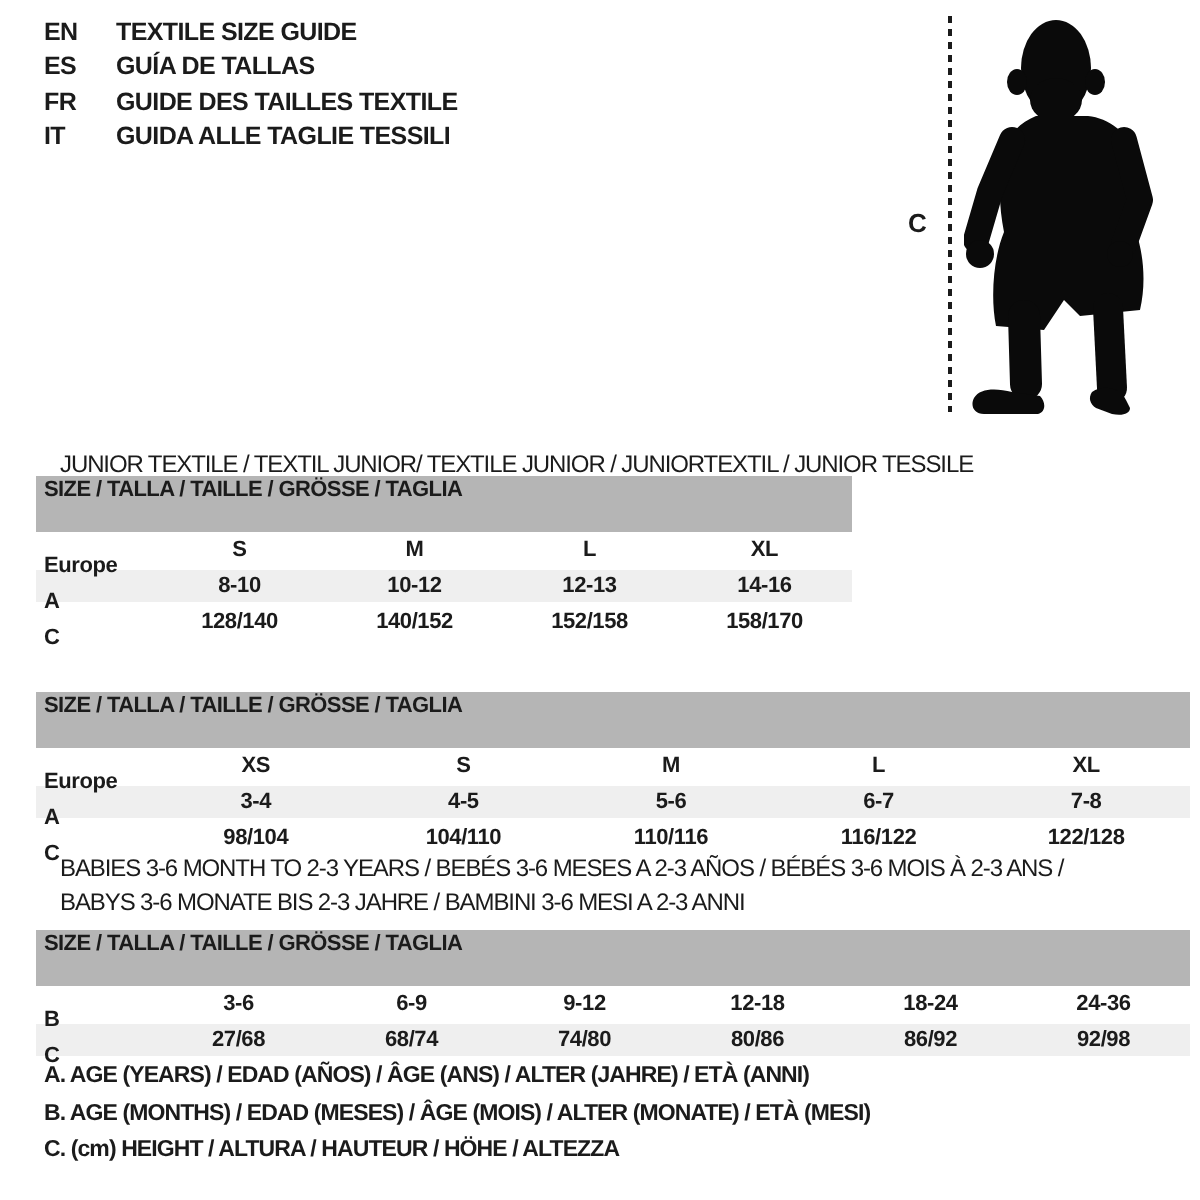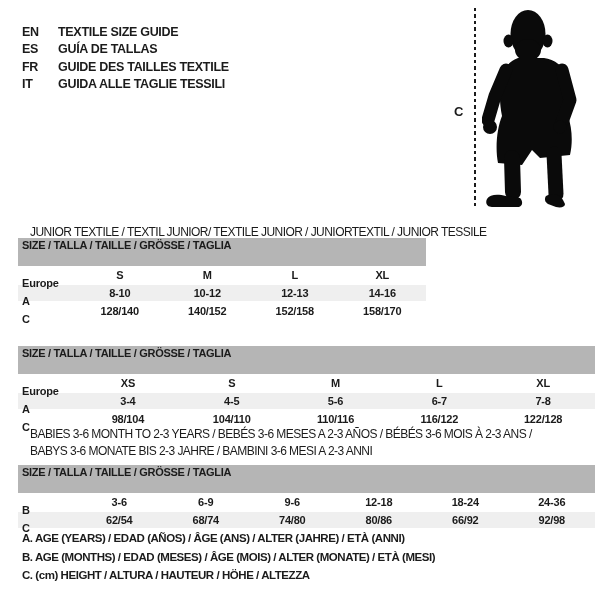--- a/index.html
+++ b/index.html
@@ -10,21 +10,21 @@
   html,body{margin:0;padding:0;}
   body{
     width:600px;height:600px;background:#ffffff;
     font-family:"Liberation Sans", sans-serif;
     color:var(--ink);
     position:relative;overflow:hidden;
   }
   .page{position:absolute;inset:0;}
 
   
-  .lang-list{position:absolute;left:22px;top:23px;}
+  .lang-list{position:absolute;left:22px;top:7px;}
   .lang-row{display:flex;height:17.5px;align-items:center;
     font-size:12.5px;font-weight:700;letter-spacing:-0.3px;white-space:nowrap;}
   .lang-code{width:36px;flex:none;}
 
   
   .measure-line{
     position:absolute;left:474px;top:8px;width:2px;height:198px;
     background:repeating-linear-gradient(to bottom,var(--ink) 0 3.5px,transparent 3.5px 6.5px);
   }
   .measure-label{position:absolute;left:454px;top:104px;font-size:13px;font-weight:700;}
@@ -178,32 +178,32 @@
     <div>BABIES 3-6 MONTH TO 2-3 YEARS / BEBÉS 3-6 MESES A 2-3 AÑOS / BÉBÉS 3-6 MOIS À 2-3 ANS /</div>
     <div>BABYS 3-6 MONATE BIS 2-3 JAHRE / BAMBINI 3-6 MESI A 2-3 ANNI</div>
   </div>
   <div class="size-table table-babies">
     <div class="size-bar">SIZE / TALLA / TAILLE / GRÖSSE / TAGLIA</div>
     <div>
         <div class="trow">
           <span class="tlabel">B</span>
           <span class="tcell">3-6</span>
           <span class="tcell">6-9</span>
-          <span class="tcell">9-6</span>
+          <span class="tcell">9-12</span>
           <span class="tcell">12-18</span>
           <span class="tcell">18-24</span>
           <span class="tcell">24-36</span>
         </div>
         <div class="trow shaded">
           <span class="tlabel">C</span>
-          <span class="tcell">62/54</span>
+          <span class="tcell">27/68</span>
           <span class="tcell">68/74</span>
           <span class="tcell">74/80</span>
           <span class="tcell">80/86</span>
-          <span class="tcell">66/92</span>
+          <span class="tcell">86/92</span>
           <span class="tcell">92/98</span>
         </div>
       </div>
   </div>
 
   <div class="legend">
     <div class="legend-line">A. AGE (YEARS) / EDAD (AÑOS) / ÂGE (ANS) / ALTER (JAHRE) / ETÀ (ANNI)</div>
     <div class="legend-line">B. AGE (MONTHS) / EDAD (MESES) / ÂGE (MOIS) / ALTER (MONATE) / ETÀ (MESI)</div>
     <div class="legend-line">C. (cm) HEIGHT / ALTURA / HAUTEUR / HÖHE / ALTEZZA</div>
   </div>

